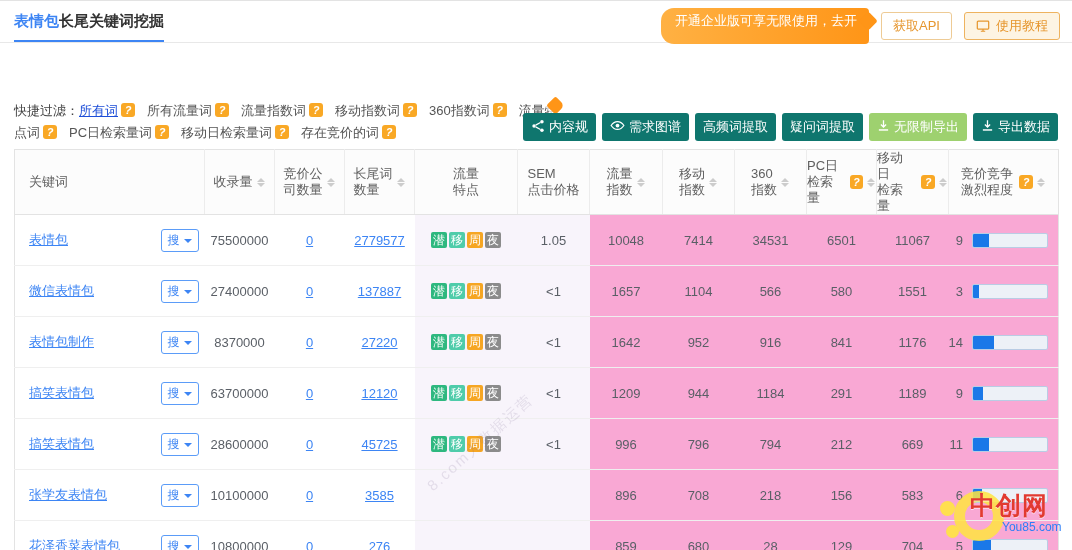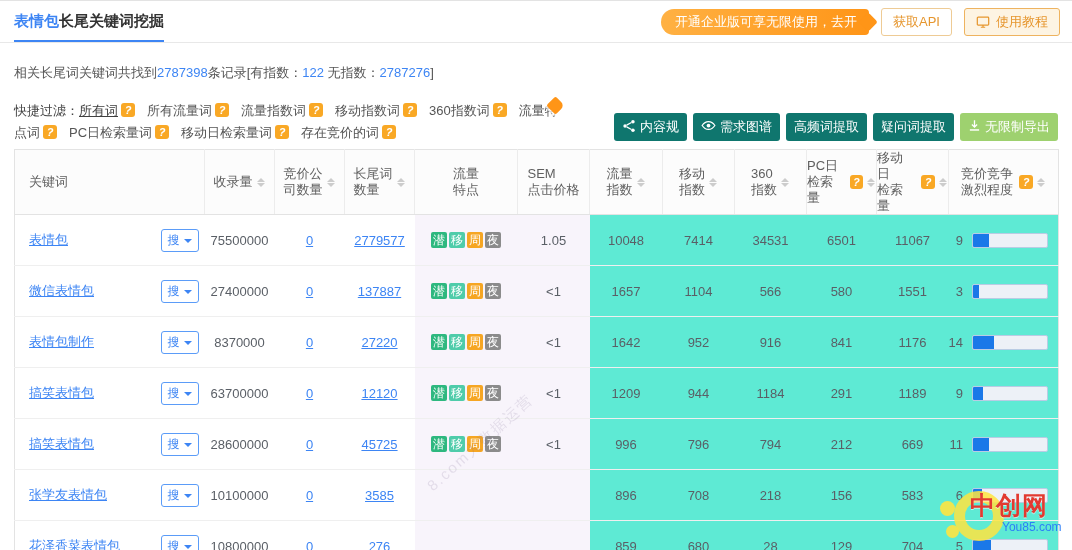--- a/index.html
+++ b/index.html
@@ -6,37 +6,37 @@
   .page{position:relative;width:1072px;height:550px;overflow:hidden;background:#fff;
         font-family:"Liberation Sans","DejaVu Sans",sans-serif;font-size:13px;color:#555;
         border-top:1px solid #e3e3e3;box-sizing:border-box;}
   
   .topbar{position:absolute;top:0;left:0;right:0;height:41px;border-bottom:1px solid #e8e8e8;background:#fff;}
   .tab{position:absolute;left:14px;top:0;height:39px;line-height:40px;font-size:15px;font-weight:bold;
        border-bottom:2px solid #3d85f4;cursor:pointer;}
   .tab .hl{color:#3d85f4;}
   .tab .rest{color:#333;font-family:Liberation Serif, serif;}
   .top-actions{position:absolute;right:12px;top:7px;display:flex;gap:12px;align-items:center;}
-  .promo{position:relative;background:linear-gradient(90deg,#ffb143,#ff9517);color:#fff;height:26px;
+  .promo{position:relative;background:linear-gradient(90deg,#ffb143,#ff9517);color:#fff;height:36px;
          line-height:26px;padding:0 12px 0 14px;border-radius:13px 4px 4px 13px;cursor:pointer;white-space:nowrap;}
   .promo::after{content:"";position:absolute;right:-6px;top:6px;width:14px;height:14px;background:#ff9517;
          transform:rotate(45deg);border-radius:3px;}
   .btn-api{height:28px;padding:0 11px;background:#fff;border:1px solid #eecb95;color:#e6962e;
          border-radius:3px;font-size:13px;cursor:pointer;font-family:inherit;}
   .btn-tutorial{height:28px;display:flex;align-items:center;gap:6px;padding:0 11px;background:#fdf4e3;
          border:1px solid #eeb35f;color:#e6962e;border-radius:3px;font-size:13px;cursor:pointer;font-family:inherit;}
   .btn-tutorial svg{display:block;}
   
   .stats{position:absolute;left:14px;top:63px;font-size:13px;color:#555;}
   .stats .b{color:#3d85f4;}
   
   .filters{position:absolute;left:14px;top:99px;width:552px;line-height:22px;color:#444;word-break:break-all;}
   .filter-item{margin-right:12px;white-space:normal;}
   .filter-link{color:#555;text-decoration:none;cursor:pointer;}
-  .filter-link.active{color:#404040;text-decoration:underline;}
+  .filter-link.active{color:#1d4ed8;text-decoration:underline;}
   .q{display:inline-block;width:14px;height:14px;line-height:14px;background:#f9a825;color:#fff;
      border-radius:3px;text-align:center;font-size:11px;font-weight:bold;margin-left:3px;
      vertical-align:1px;cursor:pointer;}
   
   .actions{position:absolute;right:14px;top:112px;display:flex;gap:6px;}
   .action-btn{height:28px;border:none;border-radius:3px;color:#fff;font-size:13px;padding:0 8px;
      display:flex;align-items:center;gap:4px;cursor:pointer;font-family:inherit;white-space:nowrap;}
   .action-btn.blue{background:#0f766e;}
   .action-btn.green{background:#9ed16f;}
   .deco-pointer{position:absolute;left:549px;top:98px;width:13px;height:13px;background:#ff9517;
@@ -51,21 +51,21 @@
   .thf{display:flex;align-items:center;justify-content:center;gap:3px;}
   .thf.left{justify-content:flex-start;padding-left:14px;}
   .lines span{display:block;line-height:16px;text-align:left;}
   .lines.single span{text-align:left;}
   .sort{display:inline-block;position:relative;width:9px;height:17px;margin-left:1px;flex:0 0 9px;cursor:pointer;}
   .sort::before,.sort::after{content:"";position:absolute;left:0;border:4px solid transparent;}
   .sort::before{top:0;border-bottom-color:#ccc;}
   .sort::after{bottom:0;border-top-color:#ccc;}
   tbody td{height:50px;text-align:center;color:#5a5f66;border-bottom:1px solid #efefef;padding:0;background:#fff;}
   td.col-p{background:#f8f4fb;}
-  td.col-b{background:#5eead4;}
+  td.col-b{background:#f9a8d4;}
   td.kw{text-align:left;padding-left:14px;position:relative;}
   td a,.kw a{color:#3d85f4;text-decoration:underline;cursor:pointer;}
   .search-btn{position:absolute;right:6px;top:14px;height:23px;padding:0 6px;border:1px solid #5b9cf8;
       color:#3d85f4;background:#fff;border-radius:3px;font-size:12px;cursor:pointer;font-family:inherit;
       display:flex;align-items:center;}
   .caret{display:inline-block;margin-left:4px;border:4px solid transparent;border-top-color:#3d85f4;
       transform:translateY(2px);}
   .bdg{display:inline-block;width:16px;height:16px;line-height:16px;color:#fff;font-size:12px;
       border-radius:2px;margin:0 1px;}
   .bdg.g1{background:#2eb87f;} .bdg.g2{background:#4fccaa;}
@@ -102,23 +102,20 @@
             <svg width="14" height="14" viewBox="0 0 16 16">
               <rect x="1.5" y="2.5" width="13" height="9" rx="1" fill="none" stroke="#e6962e" stroke-width="1.4"></rect>
               <path d="M5.5 14h5M8 11.5V14" stroke="#e6962e" stroke-width="1.4" fill="none"></path>
             </svg>
           </span>
         <span>使用教程</span>
       </button>
     </div>
   </div>
 
-  <div class="stats">
-    <span>相关长尾词关键词共找到</span><span class="b">2787398</span><span>条记录[有指数：</span><span class="b">122</span><span>  无指数：</span><span class="b">2787276</span><span>]</span>
-  </div>
 
   <div class="filters">
     <span>快捷过滤：</span><span id="filter-items"><span class="filter-item"><a class="filter-link active">所有词</a><i class="q">?</i></span><span class="filter-item"><a class="filter-link">所有流量词</a><i class="q">?</i></span><span class="filter-item"><a class="filter-link">流量指数词</a><i class="q">?</i></span><span class="filter-item"><a class="filter-link">移动指数词</a><i class="q">?</i></span><span class="filter-item"><a class="filter-link">360指数词</a><i class="q">?</i></span><span class="filter-item"><a class="filter-link">流量特点词</a><i class="q">?</i></span><span class="filter-item"><a class="filter-link">PC日检索量词</a><i class="q">?</i></span><span class="filter-item"><a class="filter-link">移动日检索量词</a><i class="q">?</i></span><span class="filter-item"><a class="filter-link">存在竞价的词</a><i class="q">?</i></span></span>
   </div>
 
   <div class="deco-pointer"></div>
   <div class="actions" id="actions">
       <button class="action-btn blue">
         <span><svg width="14" height="14" viewBox="0 0 16 16">
             <circle cx="12.5" cy="3.2" r="2" fill="#fff"></circle>
@@ -140,20 +137,27 @@
       </button>
       <button class="action-btn blue">
         <span>疑问词提取</span>
       </button>
       <button class="action-btn green">
         <span><svg width="13" height="13" viewBox="0 0 16 16">
             <path d="M8 1.5v8M4.8 6.8L8 10l3.2-3.2" stroke="#fff" stroke-width="1.6" fill="none"></path>
             <path d="M2.3 13.5h11.4" stroke="#fff" stroke-width="1.8"></path>
           </svg></span>
         <span>无限制导出</span>
+      </button>
+      <button class="action-btn blue">
+        <span><svg width="13" height="13" viewBox="0 0 16 16">
+            <path d="M8 1.5v8M4.8 6.8L8 10l3.2-3.2" stroke="#fff" stroke-width="1.6" fill="none"></path>
+            <path d="M2.3 13.5h11.4" stroke="#fff" stroke-width="1.8"></path>
+          </svg></span>
+        <span>导出数据</span>
       </button>
     </div>
 
   <div class="table-wrap">
     <table id="kw-table">
         <colgroup>
           <col style="width: 190px;">
           <col style="width: 70px;">
           <col style="width: 70px;">
           <col style="width: 70px;">

